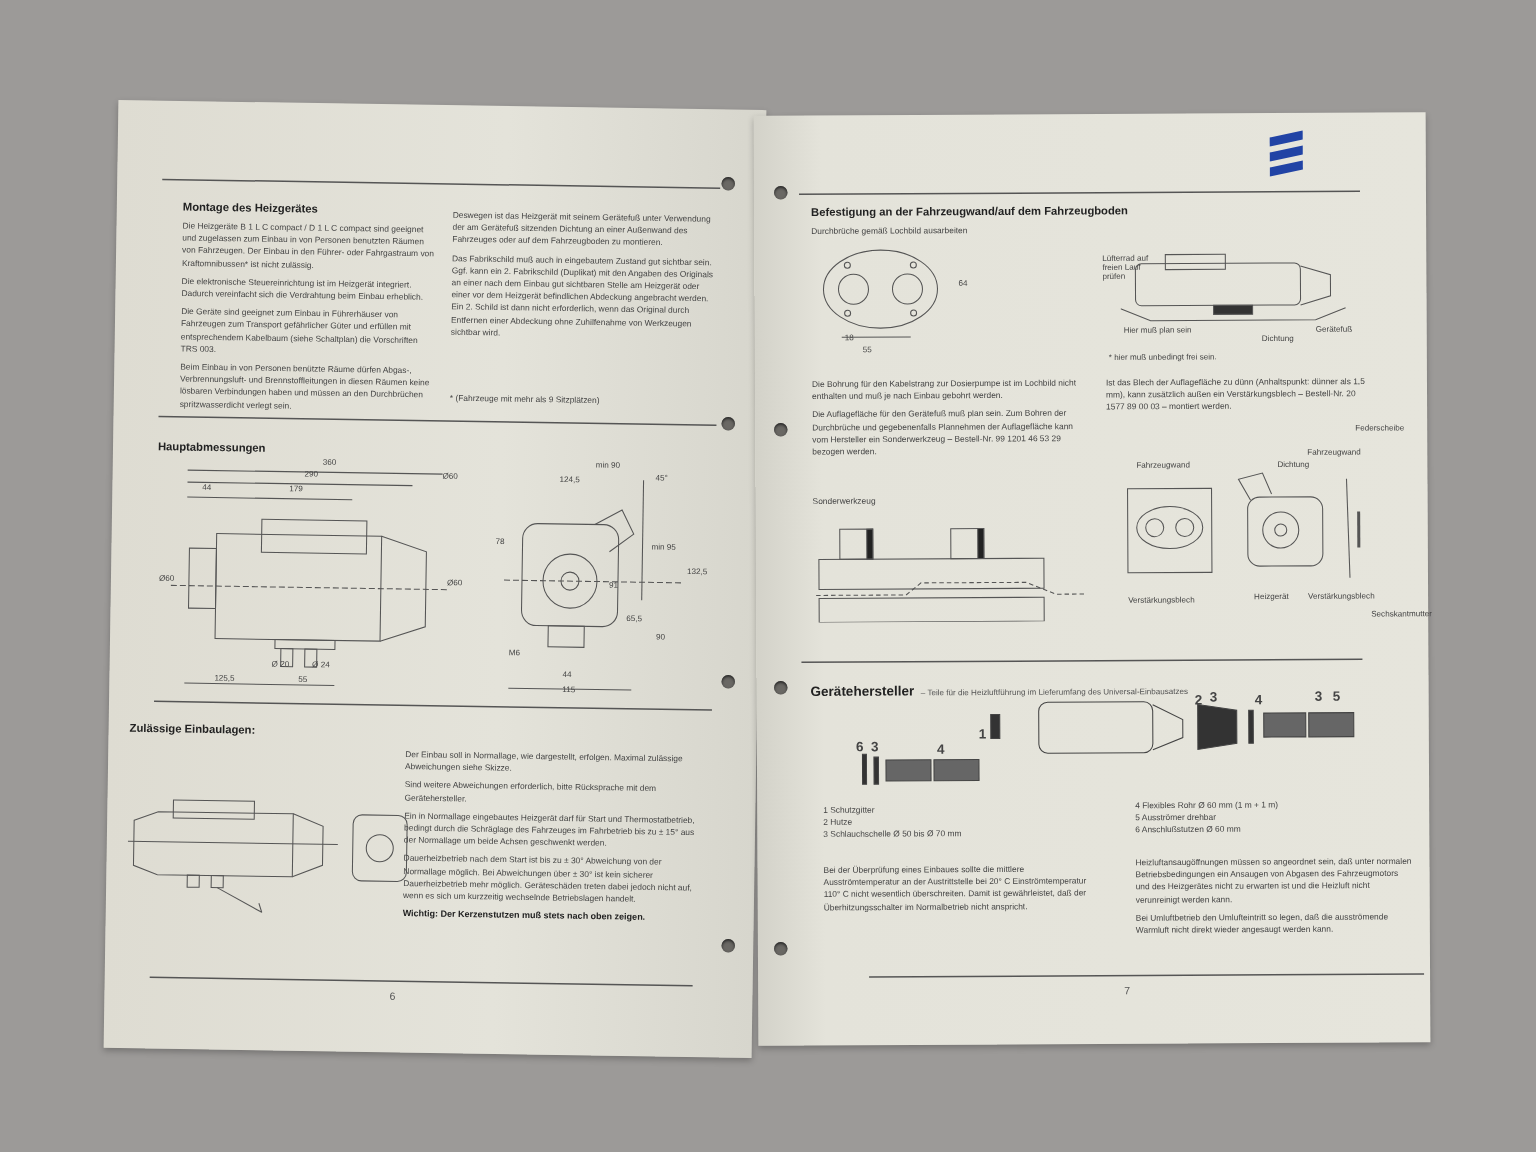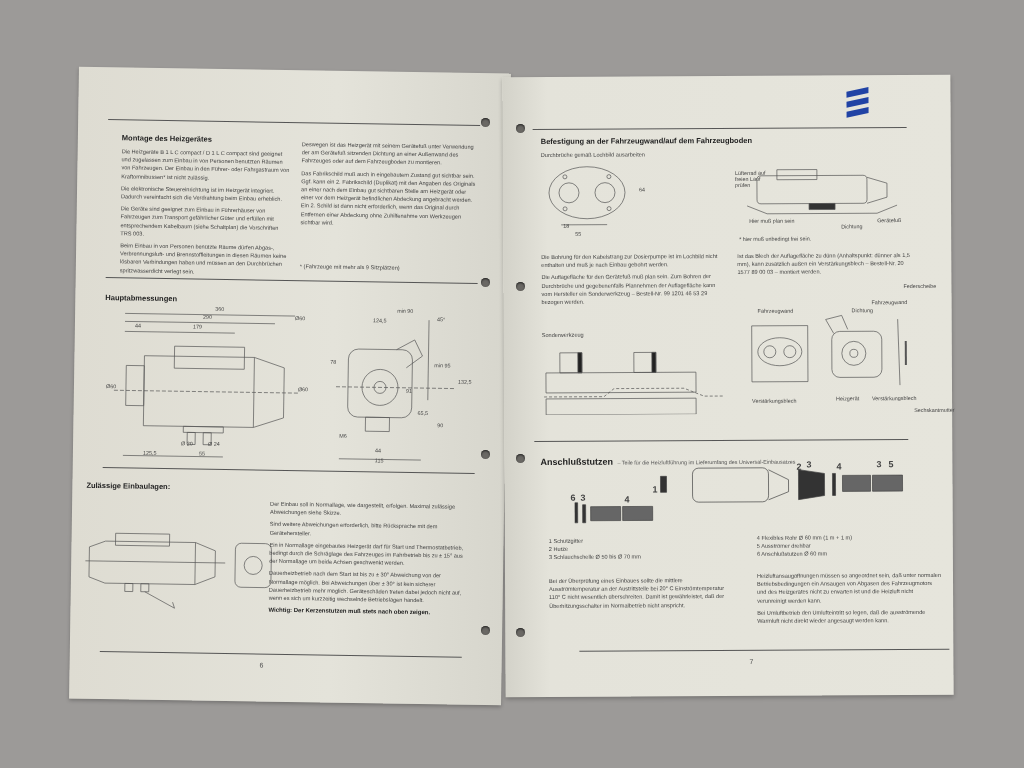--- a/index.html
+++ b/index.html
@@ -196,21 +196,21 @@
   <div class="lbl" style="left:248px;top:322px;">Verstärkungsblech</div>
   <div class="lbl" style="left:400px;top:208px;white-space:normal;width:30px;">Federscheibe</div>
   <div class="lbl" style="left:368px;top:224px;">Fahrzeugwand</div>
   <div class="lbl" style="left:348px;top:232px;">Dichtung</div>
   <div class="lbl" style="left:332px;top:320px;">Heizgerät</div>
   <div class="lbl" style="left:368px;top:320px;">Verstärkungsblech</div>
   <div class="lbl" style="left:410px;top:332px;white-space:normal;width:30px;">Sechskantmutter</div>
 
   <div class="rule" style="left:30px;top:364px;width:374px;"></div>
   <div style="position:absolute;left:36px;top:374px;white-space:nowrap;">
-    <span class="big" style="font-weight:bold;color:#222;">Anschlußstutzen</span>
+    <span class="big" style="font-weight:bold;color:#222;">Gerätehersteller</span>
     <span style="font-size:5.4px;color:#555;">– Teile für die Heizluftführung im Lieferumfang des Universal-Einbausatzes</span>
   </div>
   <svg style="left:70px;top:384px;" width="340" height="70" viewBox="0 0 340 70">
     <g stroke="#444" fill="none" stroke-width="0.7">
       <rect x="86" y="16" width="6" height="16" fill="#333"></rect>
       <rect x="118" y="8" width="76" height="34" rx="6"></rect>
       <path d="M194 10 L214 20 L214 32 L194 40"></path>
       <path d="M224 10 L250 14 L250 36 L224 40 Z" fill="#333"></path>
       <rect x="258" y="14" width="3" height="22" fill="#333"></rect>
       <rect x="268" y="16" width="28" height="16" fill="#666"></rect>

